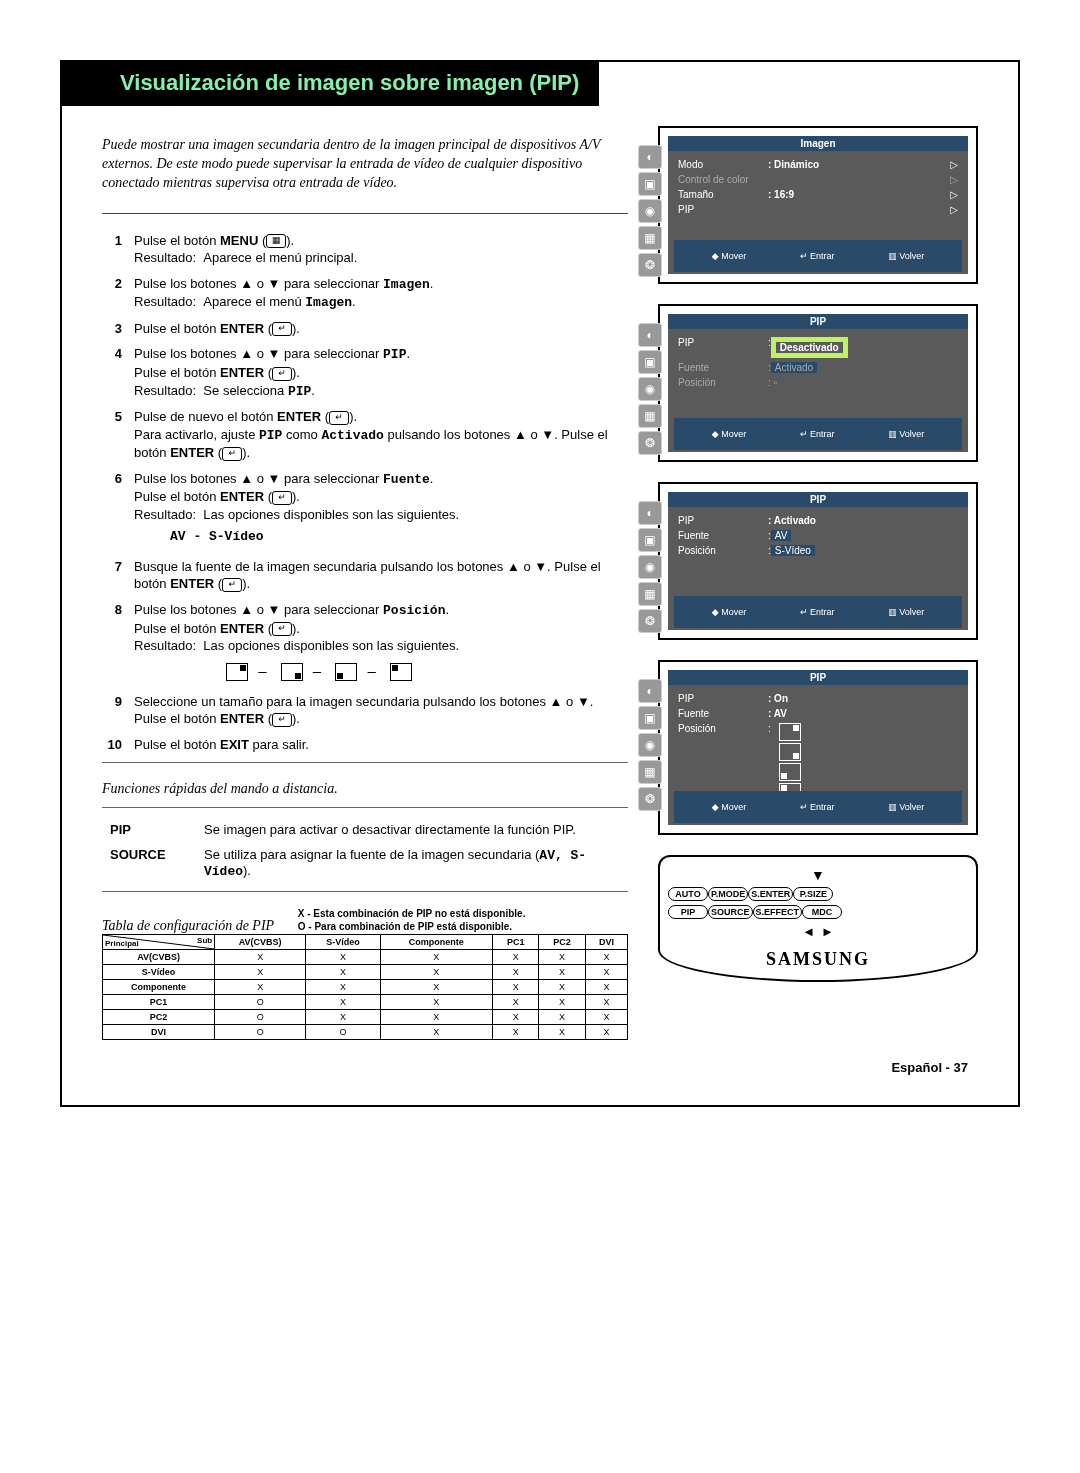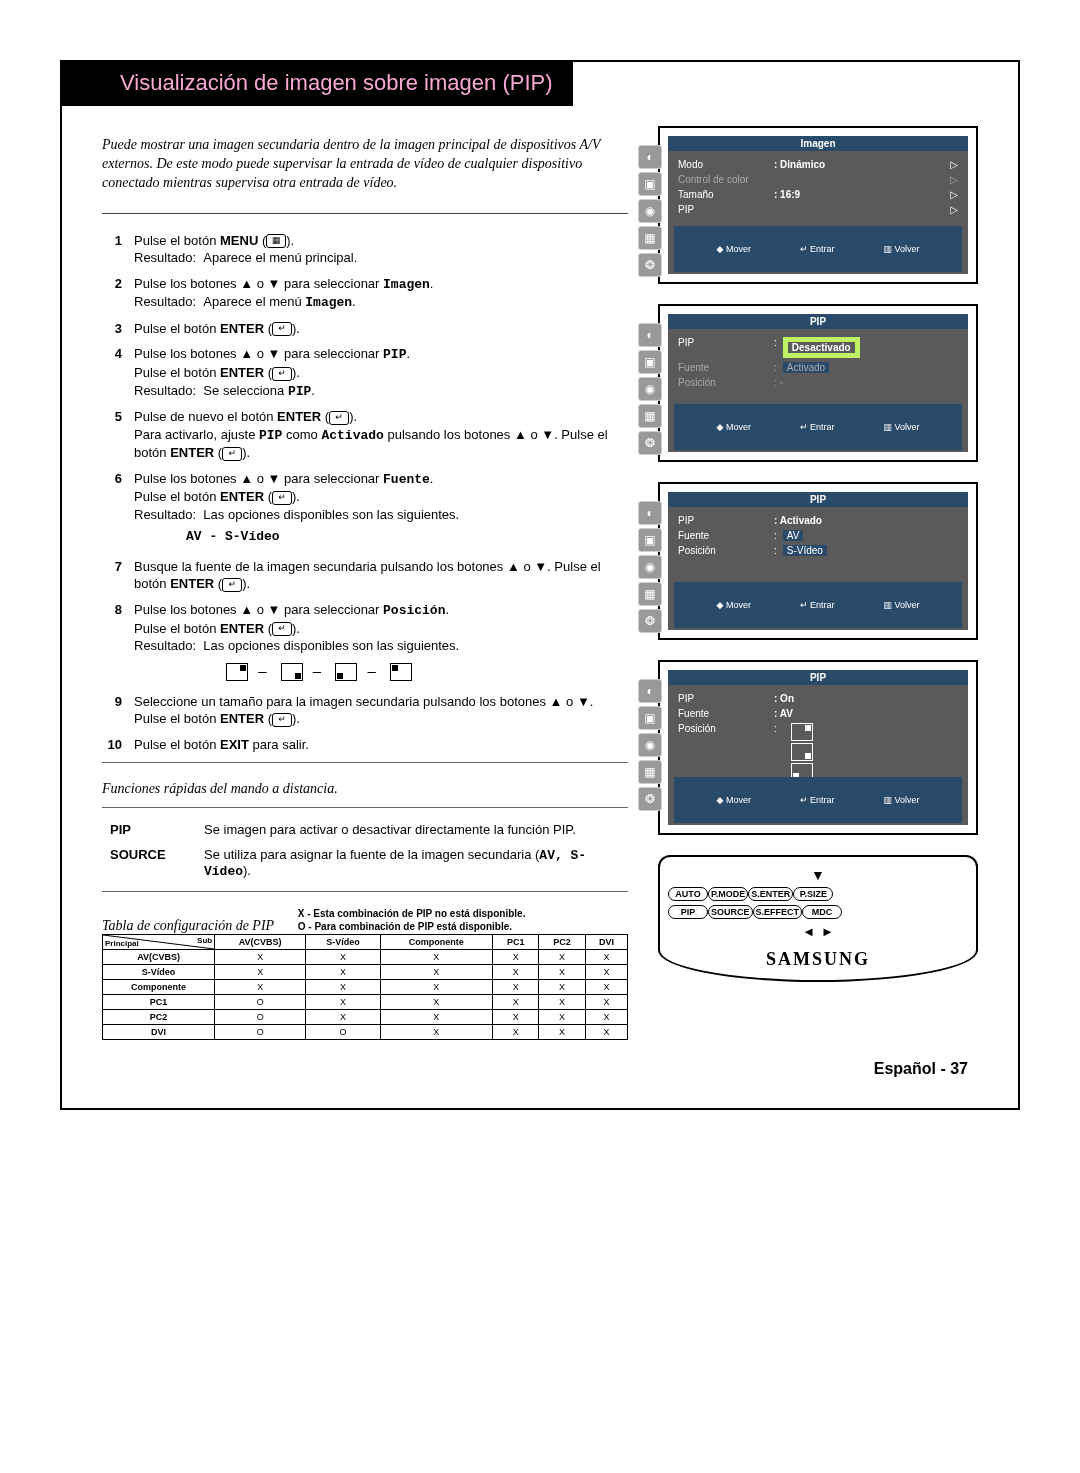--- a/index.html
+++ b/index.html
@@ -1,18 +1,18 @@
 <!DOCTYPE html>
 <html><head>
 <meta charset="utf-8">
 <style>
   body{margin:0;background:#fff;font-family:Arial,Helvetica,sans-serif;font-size:13px;color:#000;width:1080px}
   .page{border:2px solid #000;margin:60px 60px;padding:0 40px 30px 40px;box-sizing:border-box;position:relative}
   
-  .titlebar{background:#000;color:#f9a8d4;font-weight:400;font-size:22px;padding:10px 20px;display:inline-block;margin-top:-2px;margin-left:-42px;border-left:40px solid #000;position:relative}
+  .titlebar{background:#000;color:#86efac;font-weight:700;font-size:22px;padding:10px 20px;display:inline-block;margin-top:-2px;margin-left:-42px;border-left:40px solid #000;position:relative}
   .content{display:flex;gap:30px;margin-top:20px}
   .left{flex:1;min-width:0}
   .right{width:320px}
   .intro{font-style:italic;font-family:Georgia,serif;font-size:14px;margin:10px 0 20px 0;line-height:1.35}
   .steps{border-top:1px solid #444;padding-top:10px}
   .step{display:flex;gap:12px;margin:8px 0;line-height:1.35}
   .step>.n{width:20px;font-weight:700;font-size:13px;text-align:right;flex-shrink:0}
   .step>.t{flex:1;font-size:13px}
   .t strong{font-weight:700}
   .mono{font-family:"Courier New",monospace;font-weight:700}
@@ -27,34 +27,34 @@
   .piptabletitle{font-style:italic;font-family:Georgia,serif;font-size:14px;margin-top:20px;display:inline-block}
   .piplegend{font-size:10px;font-weight:700;display:inline-block;margin-left:20px;line-height:1.3}
   table.cfg{border-collapse:collapse;width:100%;font-size:9px;}
   table.cfg th,table.cfg td{border:1px solid #000;padding:2px 4px;text-align:center}
   table.cfg th{font-weight:700}
   table.cfg th.corner{font-size:8px;text-align:left;position:relative}
   
   .osd{border:2px solid #000;margin-bottom:20px;position:relative}
   .osdinner{background:#5a5a5a;color:#fff;font-size:10px;padding:6px 6px 22px 6px;margin:8px;position:relative;min-height:110px}
   .osdtitle{background:#2a4a6a;color:#fff;text-align:center;font-size:10px;font-weight:700;padding:2px;margin:-6px -6px 6px -6px}
-  .osdrow{display:flex;gap:6px;padding:2px 4px;font-size:10px}
+  .osdrow{display:flex;padding:2px 4px;font-size:10px}
   .osdrow .label{width:90px}
   .osdrow .val{font-weight:700}
   .osdrow.dim{color:#aaa}
   .osdrow .highlight{background:#2a4a6a;padding:0 4px}
   .osdtabs{position:absolute;left:-30px;top:6px;width:28px}
   .osdtab{width:22px;height:22px;background:#999;border:1px solid #ccc;margin:3px 0;font-size:12px;text-align:center;line-height:22px;border-radius:3px}
-  .osdfooter{position:absolute;bottom:2px;left:6px;right:6px;background:#2a4a6a;font-size:9px;color:#fff;display:flex;justify-content:space-around;padding:18px}
+  .osdfooter{position:absolute;bottom:2px;left:6px;right:6px;background:#2a4a6a;font-size:9px;color:#fff;display:flex;justify-content:space-around;padding:11px}
   .remote{border:2px solid #000;padding:10px 8px;font-size:9px;font-weight:700;text-align:center;border-radius:12px 12px 50% 50%/12px 12px 25% 25%}
   .remote .row{display:flex;justify-content:flex-start;margin:4px 0}
   .remote .btn{border:1px solid #000;border-radius:9px;padding:1px 2px;min-width:34px}
   .remote .tri{font-size:14px}
   .brand{font-family:Georgia,serif;font-weight:700;font-size:18px;letter-spacing:2px;margin-top:10px}
-  .footer{text-align:right;font-size:16px;font-weight:700;margin-top:20px;padding-right:10px}
+  .footer{text-align:right;font-size:13px;font-weight:700;margin-top:20px;padding-right:10px}
   hr.cut{border:none;border-top:1px solid #666;margin:6px 0}
 </style>
 </head>
 <body>
 
 <div class="page">
   <div class="titlebar">Visualización de imagen sobre imagen (PIP)</div>
 
   <div class="content">
 
@@ -101,21 +101,21 @@
           <span>Para activarlo, ajuste </span><span class="mono">PIP</span><span> como </span><span class="mono">Activado</span><span> pulsando los botones ▲ o ▼. Pulse el botón </span><strong>ENTER</strong> (<span class="icon">↵</span>).
         </div>
           </div>
 
         <div class="step">
             <div class="n">6</div>
             <div class="t">
           <span>Pulse los botones ▲ o ▼ para seleccionar </span><span class="mono">Fuente</span>.<br>
           <span>Pulse el botón </span><strong>ENTER</strong> (<span class="icon">↵</span>).<br>
           <span>Resultado:&nbsp;&nbsp;Las opciones disponibles son las siguientes.</span>
-          <div style="margin:4px 0 4px 52px"><span class="mono">AV - S-Vídeo</span></div>
+          <div style="margin:4px 0 4px 36px"><span class="mono">AV - S-Vídeo</span></div>
         </div>
           </div>
 
         <div class="step">
             <div class="n">7</div>
             <div class="t">
           <span>Busque la fuente de la imagen secundaria pulsando los botones ▲ o ▼. Pulse el botón </span><strong>ENTER</strong> (<span class="icon">↵</span>).
         </div>
           </div>
 

